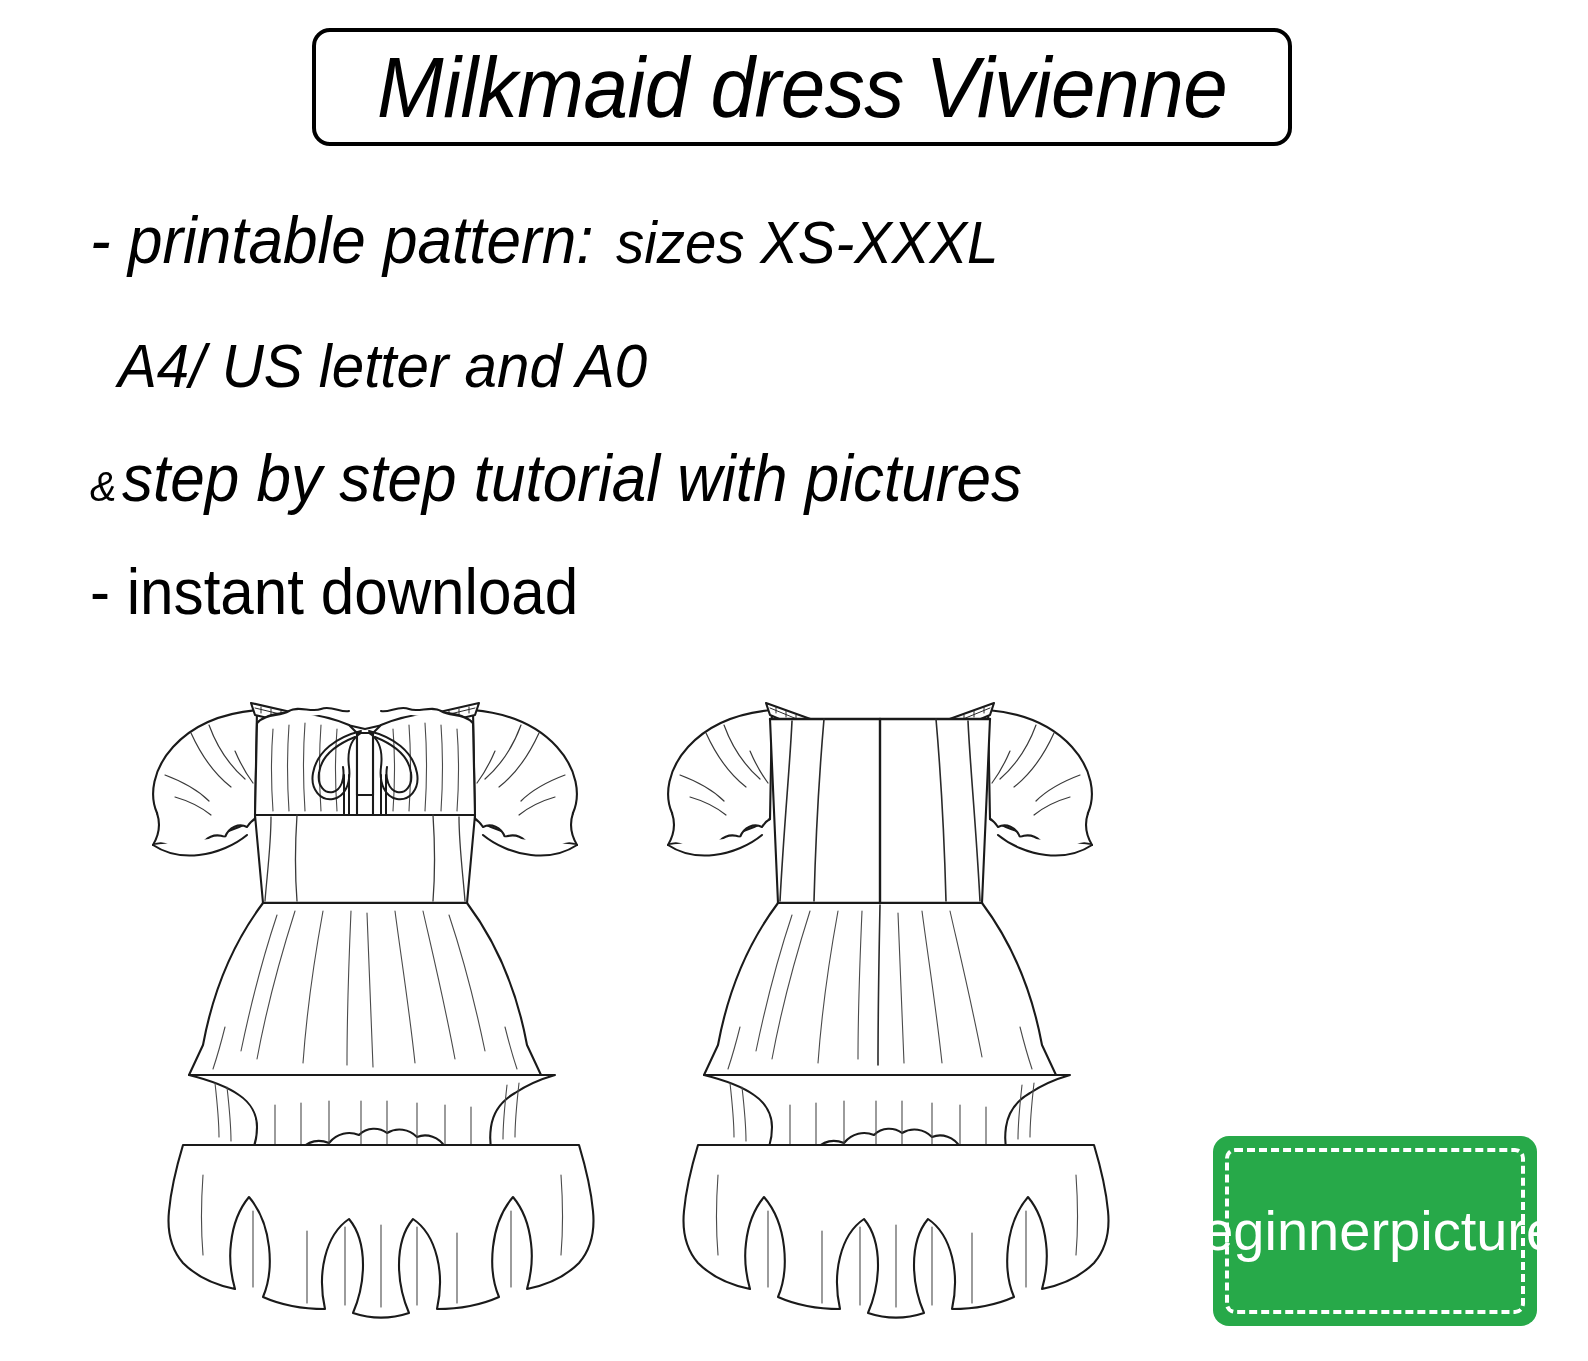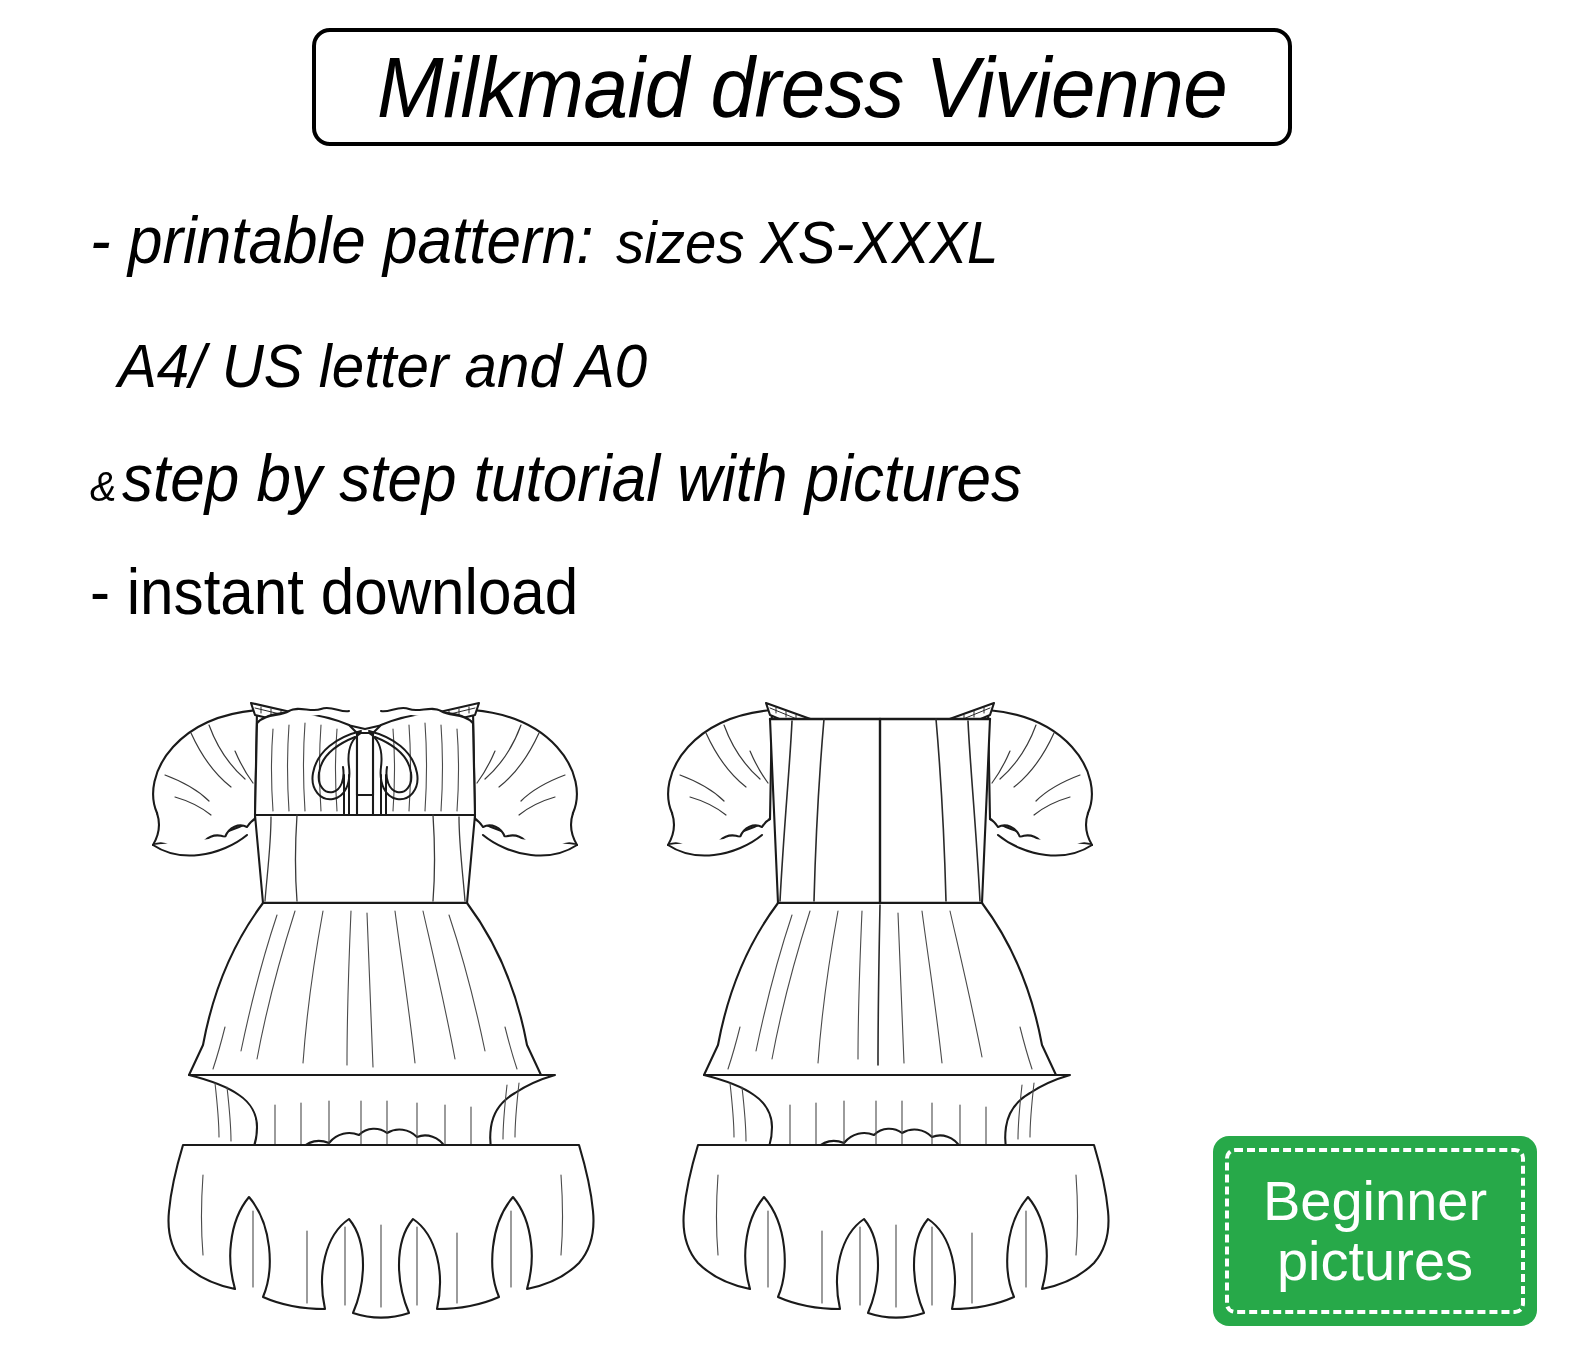--- a/index.html
+++ b/index.html
@@ -141,21 +141,21 @@
   #badge-inner {
     position: absolute;
     left: 12px;
     top: 12px;
     right: 12px;
     bottom: 12px;
     border: 4px dashed #ffffff;
     border-radius: 10px;
     box-sizing: border-box;
     display: flex;
-    flex-direction: column;
+    flex-direction: row;
     align-items: center;
     justify-content: center;
   }
   .badge-line {
     color: #ffffff;
     font-family: "Liberation Sans", sans-serif;
     font-weight: 300;
     font-size: 56px;
     line-height: 1.08;
     white-space: nowrap;

